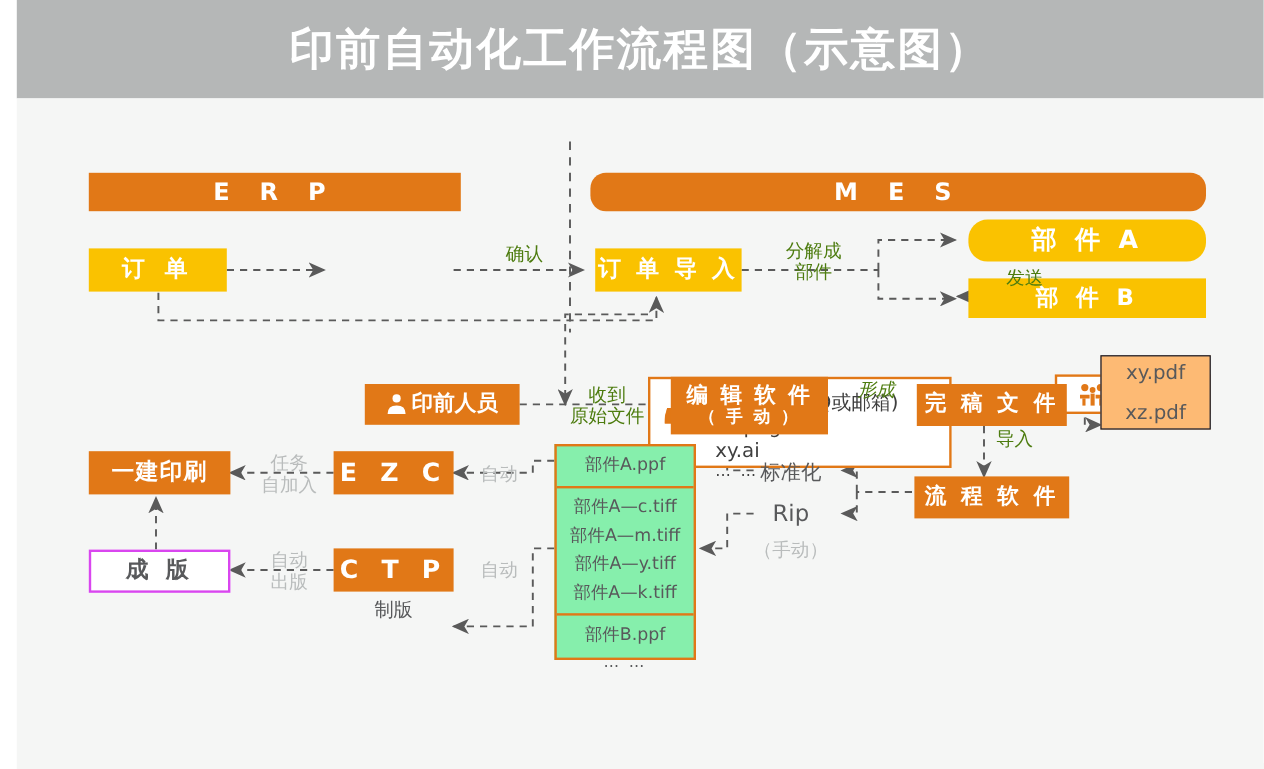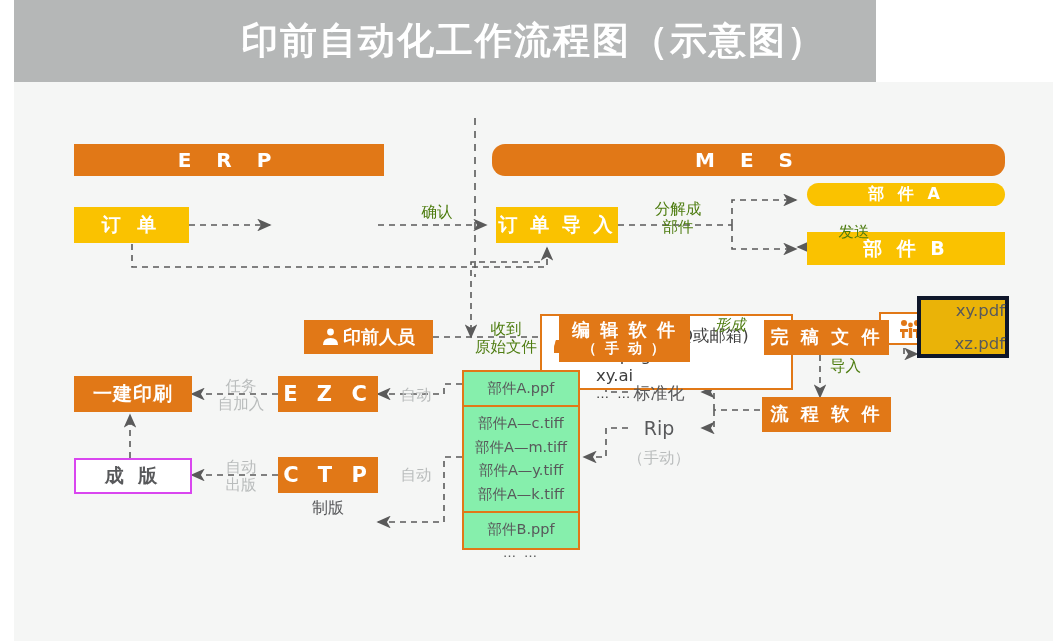--- a/index.html
+++ b/index.html
@@ -5,21 +5,21 @@
   html,body{margin:0;padding:0;background:#ffffff;}
   body{
     width:1053px;height:641px;
     font-family:"DejaVu Sans","Liberation Sans",sans-serif;
     overflow:hidden;position:relative;
   }
   #root{position:absolute;left:0;top:0;width:1053px;height:641px;background:#ffffff;}
 
   
   .titlebar{
-    position:absolute;left:14px;top:0;width:862px;height:82px;
+    position:absolute;left:14px;top:0;width:1039px;height:82px;
     background:#b5b7b7;
   }
   .titlebar .title{
     position:absolute;left:0;top:0;width:1039px;height:82px;
     display:flex;align-items:center;justify-content:center;
     color:#ffffff;font-size:37px;font-weight:bold;letter-spacing:2px;
     white-space:nowrap;
   }
 
   
@@ -60,22 +60,22 @@
   }
 
   .srcbox{
     box-sizing:border-box;background:#ffffff;border:2px solid #e17817;
     display:flex;align-items:flex-start;padding:10px 12px;
   }
   .srcbox .lines{margin-left:8px;}
   .srcbox .fline{color:#3f3f3f;font-size:16.5px;line-height:1.22;white-space:nowrap;}
 
   .pdfbox{
-    box-sizing:border-box;background:#eab308;border:4px solid #0f172a;
-    display:flex;flex-direction:column;align-items:flex-end;justify-content:center;
+    box-sizing:border-box;background:#fdba74;border:1px solid #0f172a;
+    display:flex;flex-direction:column;align-items:center;justify-content:center;
   }
   .pdfbox .fline{color:#58595b;font-size:16.5px;line-height:2.0;white-space:nowrap;}
 
   .custbox{
     box-sizing:border-box;background:#ffffff;border:2px solid #e17817;
     display:flex;align-items:center;justify-content:center;gap:10px;
     color:#3f3f3f;font-size:19px;font-weight:bold;letter-spacing:4px;white-space:nowrap;
   }
   .icon{display:inline-flex;align-items:center;justify-content:center;}
   .twoline{display:flex;flex-direction:column;align-items:center;justify-content:center;line-height:1.18;}
@@ -156,21 +156,21 @@
 
     <div class="box bx-orange hdr" style="left:478px;top:62px;width:513px;height:32px;border-radius:13px;">M E S</div>
 
     <div class="box bx-yellow" style="left:482px;top:125px;width:122px;height:36px;font-size:19px;letter-spacing:3px;">订 单 导 入</div>
 
     <div class="lbl twoline" style="left:628px;top:118px;width:72px;">
       <span>分解成</span>
       <span>部件</span>
     </div>
 
-    <div class="box bx-yellow" style="left:793px;top:101px;width:198px;height:23px;font-size:16px;letter-spacing:4px;border-radius:16px;">部 件 A</div>
+    <div class="box bx-yellow" style="left:793px;top:101px;width:198px;height:35px;font-size:21px;letter-spacing:4px;border-radius:16px;">部 件 A</div>
 
     <div class="box bx-yellow" style="left:793px;top:150px;width:198px;height:33px;font-size:19px;letter-spacing:4px;">部 件 B</div>
 
     <div class="srcbox" style="left:526px;top:232px;width:253px;height:76px;">
       <span class="icon">
         <svg width="34" height="32" viewBox="0 0 34 32">
           <path d="M4 13 h11 l3 -3 h11 v3 h-25 z" fill="#e17817"></path>
           <path d="M2 14 h27 l-4 13 h-27 z" fill="#e8842c"></path>
           <path d="M2 14 h25 l-3 13 h-25 z" fill="#e17817"></path>
           <path d="M18 11 q8 -9 12 -1 l-3 0 q-3 -5 -7 2 z" fill="#e17817"></path>

